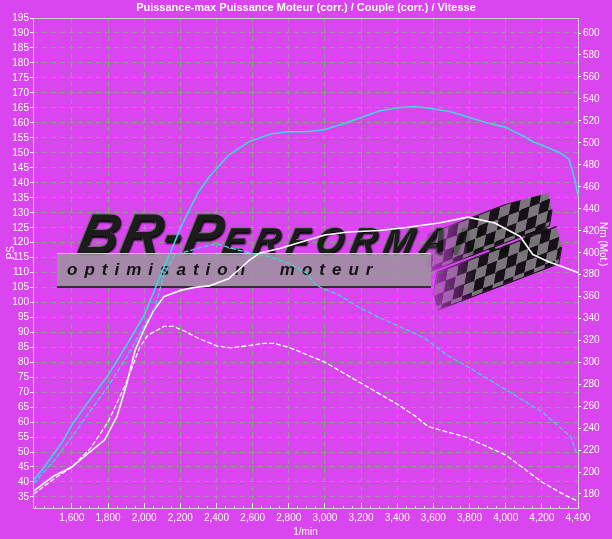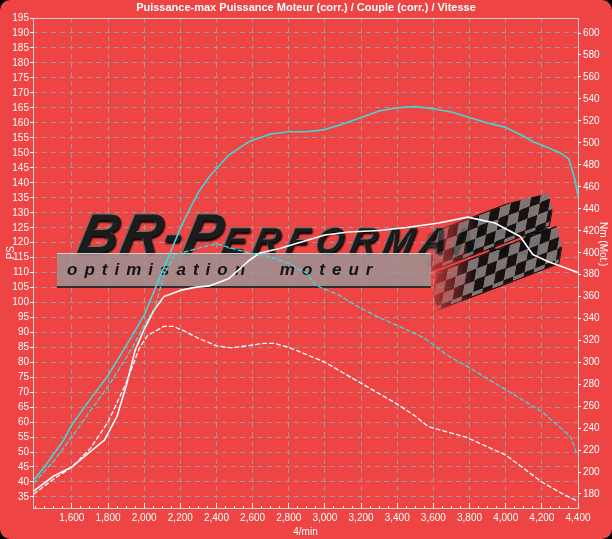--- a/index.html
+++ b/index.html
@@ -1,17 +1,17 @@
 <!DOCTYPE html>
 <html><head>
 <meta charset="utf-8">
 <style>
   html,body{margin:0;padding:0;background:#000;}
-  #screen{position:relative;width:612px;height:539px;background:#ef4444;overflow:hidden;
-          font-family:"Liberation Sans",sans-serif;color:#fff;border-radius:10px;}
+  #screen{position:relative;width:612px;height:539px;background:#d946ef;overflow:hidden;
+          font-family:"Liberation Sans",sans-serif;color:#fff;}
   .title{position:absolute;top:1px;left:0;width:612px;text-align:center;
          font-size:11px;font-weight:bold;color:#fff;}
   svg.layer{position:absolute;left:0;top:0;width:612px;height:539px;}
   #grid-layer{z-index:1;}
   .watermark{position:absolute;left:0;top:0;width:612px;height:539px;z-index:2;pointer-events:none;}
   #series-layer{z-index:3;}
   .wm-text{position:absolute;left:80px;top:206px;white-space:nowrap;line-height:1;
            transform:skewX(-12deg);color:#1c1c1c;font-weight:bold;font-style:italic;
            text-shadow:-1px -1px 0 #6f6f6f,1px 2px 2px #000;}
   .wm-big{font-size:56px;letter-spacing:2px;}
@@ -310,15 +310,15 @@
 
   <svg class="layer" id="series-layer" viewBox="0 0 612 539">
       <polyline points="33.9,479.7 44.7,466.5 62.8,441.3 71.9,424.8 89.9,399.6 108.0,375.4 126.1,345.8 144.2,315.1 162.2,271.2 171.3,250.3 180.3,228.4 189.4,209.7 198.4,192.2 209.2,176.8 229.1,154.8 249.0,141.7 270.7,134.0 288.8,131.8 306.9,131.8 324.9,129.6 343.0,124.1 361.1,117.5 379.2,111.0 397.2,107.7 415.3,106.6 433.4,108.8 451.5,112.0 469.5,117.5 487.6,123.0 505.7,127.4 523.8,136.2 532.8,141.7 541.8,145.0 559.9,152.7 569.0,159.2 574.4,177.9 578.0,195.5" fill="none" stroke="#3ed8d8" stroke-width="1.6" stroke-dasharray="none" stroke-linejoin="round" stroke-linecap="round"></polyline>
       <polyline points="33.9,490.9 53.8,476.0 71.9,467.0 89.9,452.0 104.4,440.1 117.1,416.1 126.1,386.2 135.1,350.3 144.2,329.3 153.2,311.3 164.1,296.4 180.3,290.4 194.8,287.4 209.2,285.9 229.1,278.4 249.0,260.5 259.9,253.0 279.7,248.5 299.6,242.5 324.9,235.0 348.4,232.0 379.2,230.5 406.3,227.5 438.8,223.0 467.7,217.1 494.8,223.0 520.2,236.5 532.8,254.5 549.1,262.0 561.7,266.4 578.0,272.4" fill="none" stroke="#ffffff" stroke-width="1.6" stroke-dasharray="none" stroke-linejoin="round" stroke-linecap="round"></polyline>
       <polyline points="33.9,483.0 53.8,461.0 71.9,436.9 89.9,411.6 108.0,386.4 126.1,357.9 135.1,342.5 144.2,324.9 155.0,307.4 164.1,274.5 174.9,254.7 198.4,248.1 216.5,243.7 234.6,249.2 252.6,253.6 270.7,256.9 288.8,263.5 306.9,273.4 315.9,285.4 339.4,295.3 359.3,307.4 381.0,318.4 400.9,327.1 424.4,338.1 447.9,355.7 465.9,365.6 505.7,389.7 541.8,411.6 570.8,436.9 576.2,452.3" fill="none" stroke="#3ed8d8" stroke-width="1.3" stroke-dasharray="4 3" stroke-linejoin="round" stroke-linecap="round"></polyline>
       <polyline points="33.9,493.9 53.8,479.0 71.9,467.0 89.9,449.0 108.0,422.1 126.1,383.2 139.7,347.3 147.8,335.3 164.1,326.3 173.1,326.3 183.9,330.8 198.4,338.3 216.5,345.8 230.9,347.9 247.2,345.8 263.5,343.4 274.3,343.4 288.8,347.3 306.9,354.7 324.9,362.2 343.0,372.7 361.1,383.2 379.2,393.7 397.2,404.1 415.3,416.1 428.0,426.6 465.9,437.1 505.7,455.0 523.8,468.5 541.8,482.0 559.9,492.4 578.0,501.4" fill="none" stroke="#ffffff" stroke-width="1.3" stroke-dasharray="4 3" stroke-linejoin="round" stroke-linecap="round"></polyline>
     </svg>
 
   <div class="ylabel-left">PS</div>
   <div class="ylabel-right">Nm (Mot.)</div>
-  <div class="xlabel">4/min</div>
+  <div class="xlabel">1/min</div>
 
 </div>
 
 </body></html>

